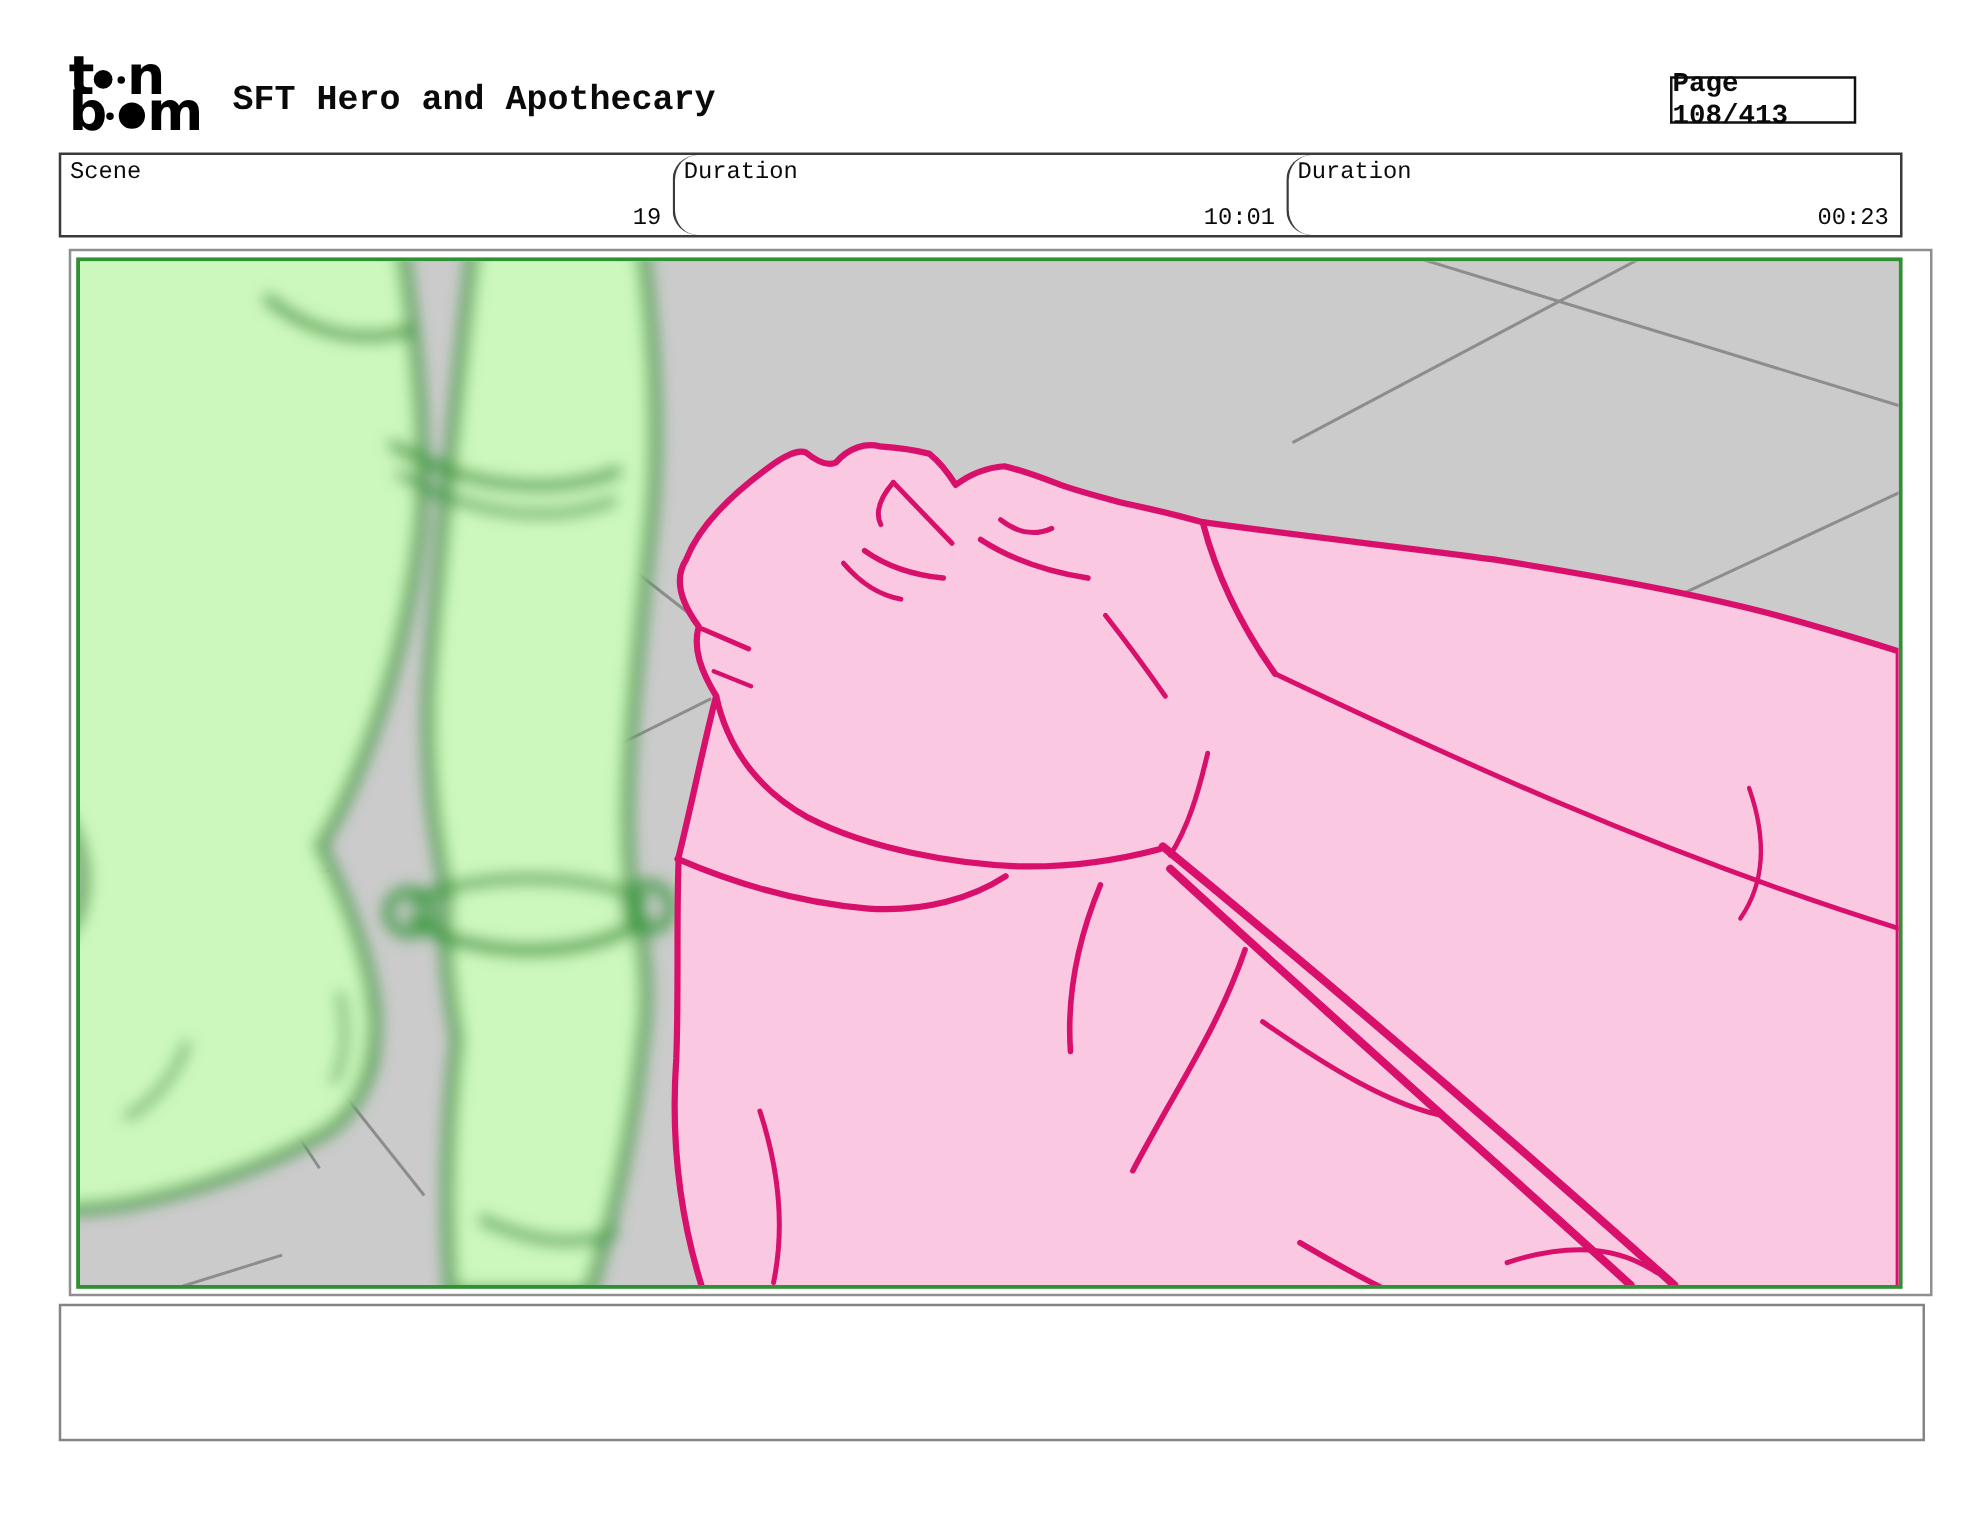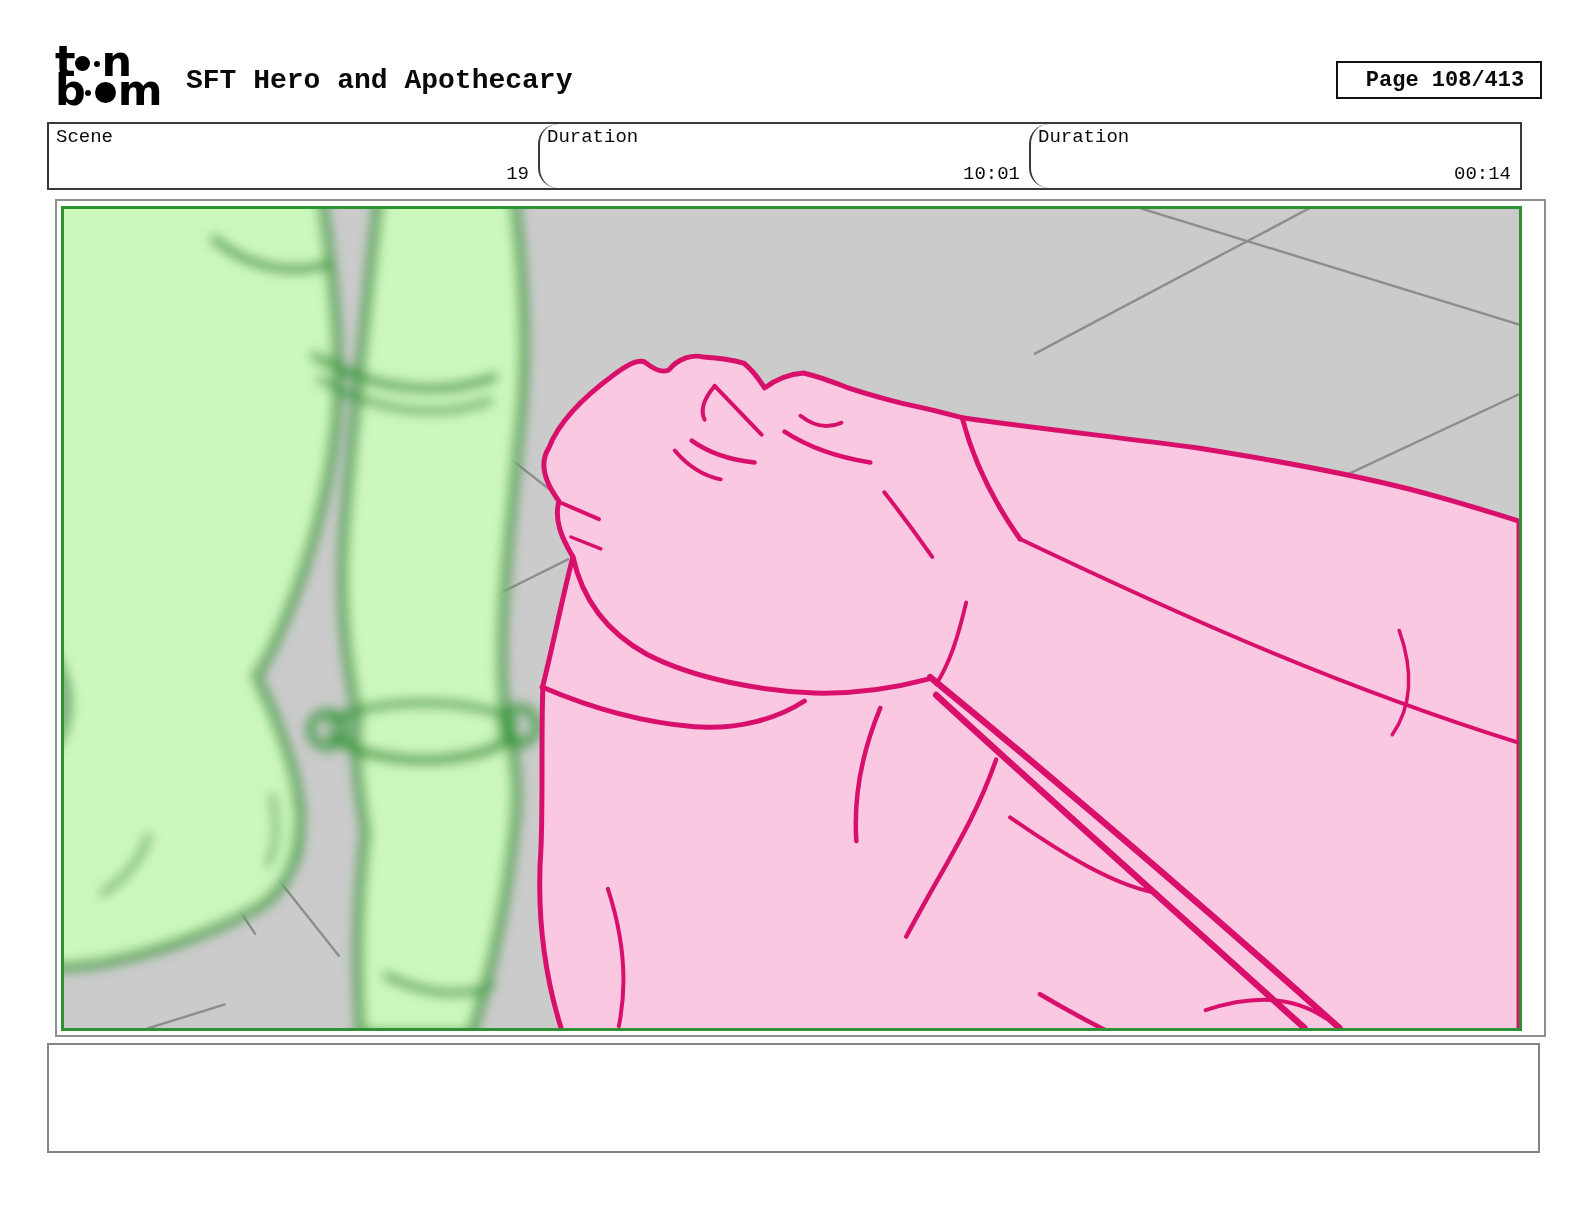--- a/index.html
+++ b/index.html
@@ -13,24 +13,24 @@
             font-size:43px;letter-spacing:-3px;}
   .logo-row span.ltr{display:block;transform:translateY(-2px);}
   .dot{display:inline-block;background:#000;border-radius:50%;margin:0 2px;}
   .dot.big1{width:15px;height:15px;}
   .dot.small{width:6px;height:6px;}
   .dot.big2{width:21px;height:21px;}
 
   .doc-title{position:absolute;left:186px;top:66px;height:30px;line-height:30px;
              font-size:28px;font-weight:bold;white-space:pre;}
 
-  .page-box{position:absolute;left:1336px;top:61px;width:206px;height:38px;
+  .page-box{position:absolute;left:1336px;top:61px;width:149px;height:38px;
             border:2px solid #111;box-sizing:border-box;display:flex;
             align-items:center;justify-content:center;
-            font-size:22px;font-weight:bold;padding-left:12px;}
+            font-size:22px;font-weight:bold;}
 
   
   .info-table{position:absolute;left:47px;top:122px;width:1475px;height:68px;
               border:2px solid #3a3a3a;box-sizing:border-box;display:flex;
               background:#fff;}
   .info-cell{flex:1 1 25%;position:relative;border-left:2px solid #3a3a3a;border-radius:20px;}
   .info-cell:first-child{border-left:none;}
   .cell-label{position:absolute;left:7px;top:2px;font-size:19px;}
   .cell-value{position:absolute;right:9px;bottom:3px;font-size:19px;}
 
@@ -75,21 +75,21 @@
   <div class="info-cell">
     <div class="cell-label">Scene</div>
     <div class="cell-value">19</div>
   </div>
   <div class="info-cell">
     <div class="cell-label">Duration</div>
     <div class="cell-value">10:01</div>
   </div>
   <div class="info-cell">
     <div class="cell-label">Duration</div>
-    <div class="cell-value">00:14</div>
+    <div class="cell-value">00:23</div>
   </div>
 </div>
 
 <div class="panel-frame">
   <div class="drawing">
     <svg viewBox="0 0 1458 824" preserveAspectRatio="none">
       <defs>
         <filter id="blurG" x="-20%" y="-20%" width="140%" height="140%">
           <feGaussianBlur stdDeviation="6"></feGaussianBlur>
         </filter>

